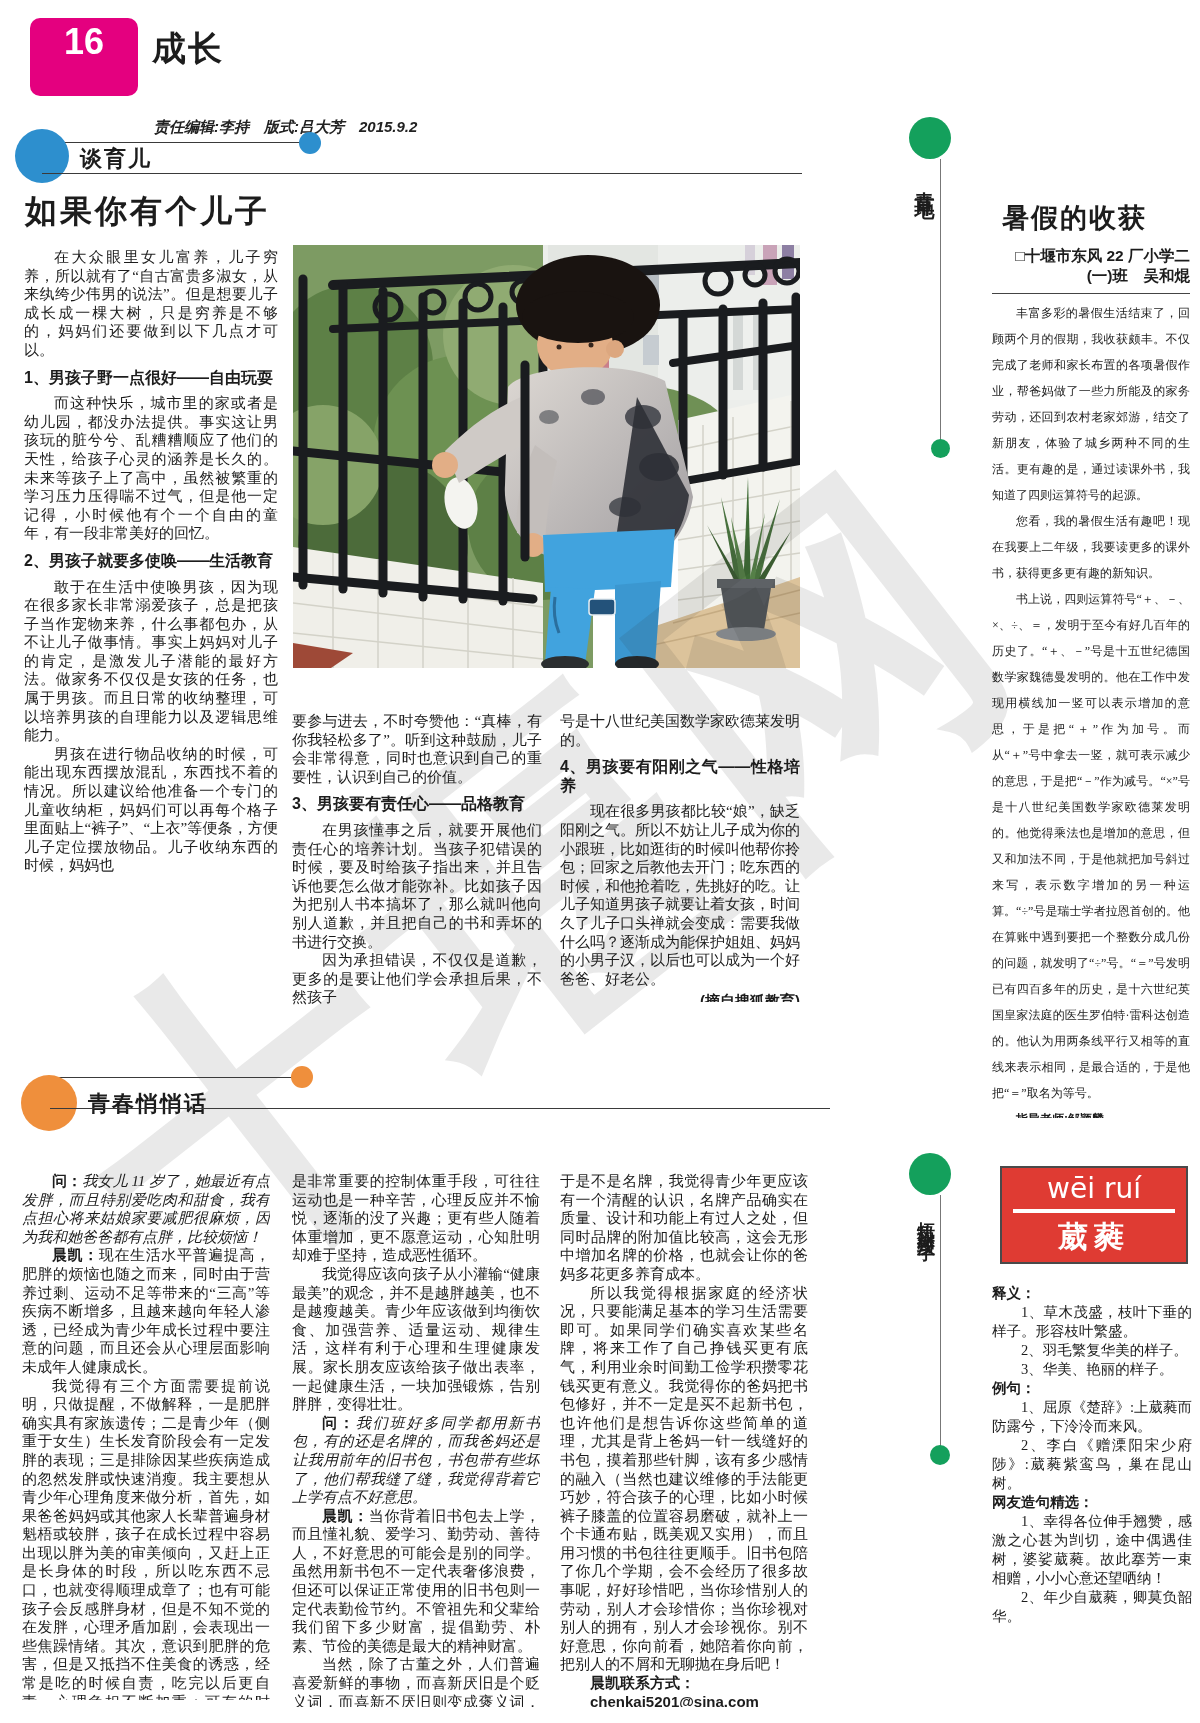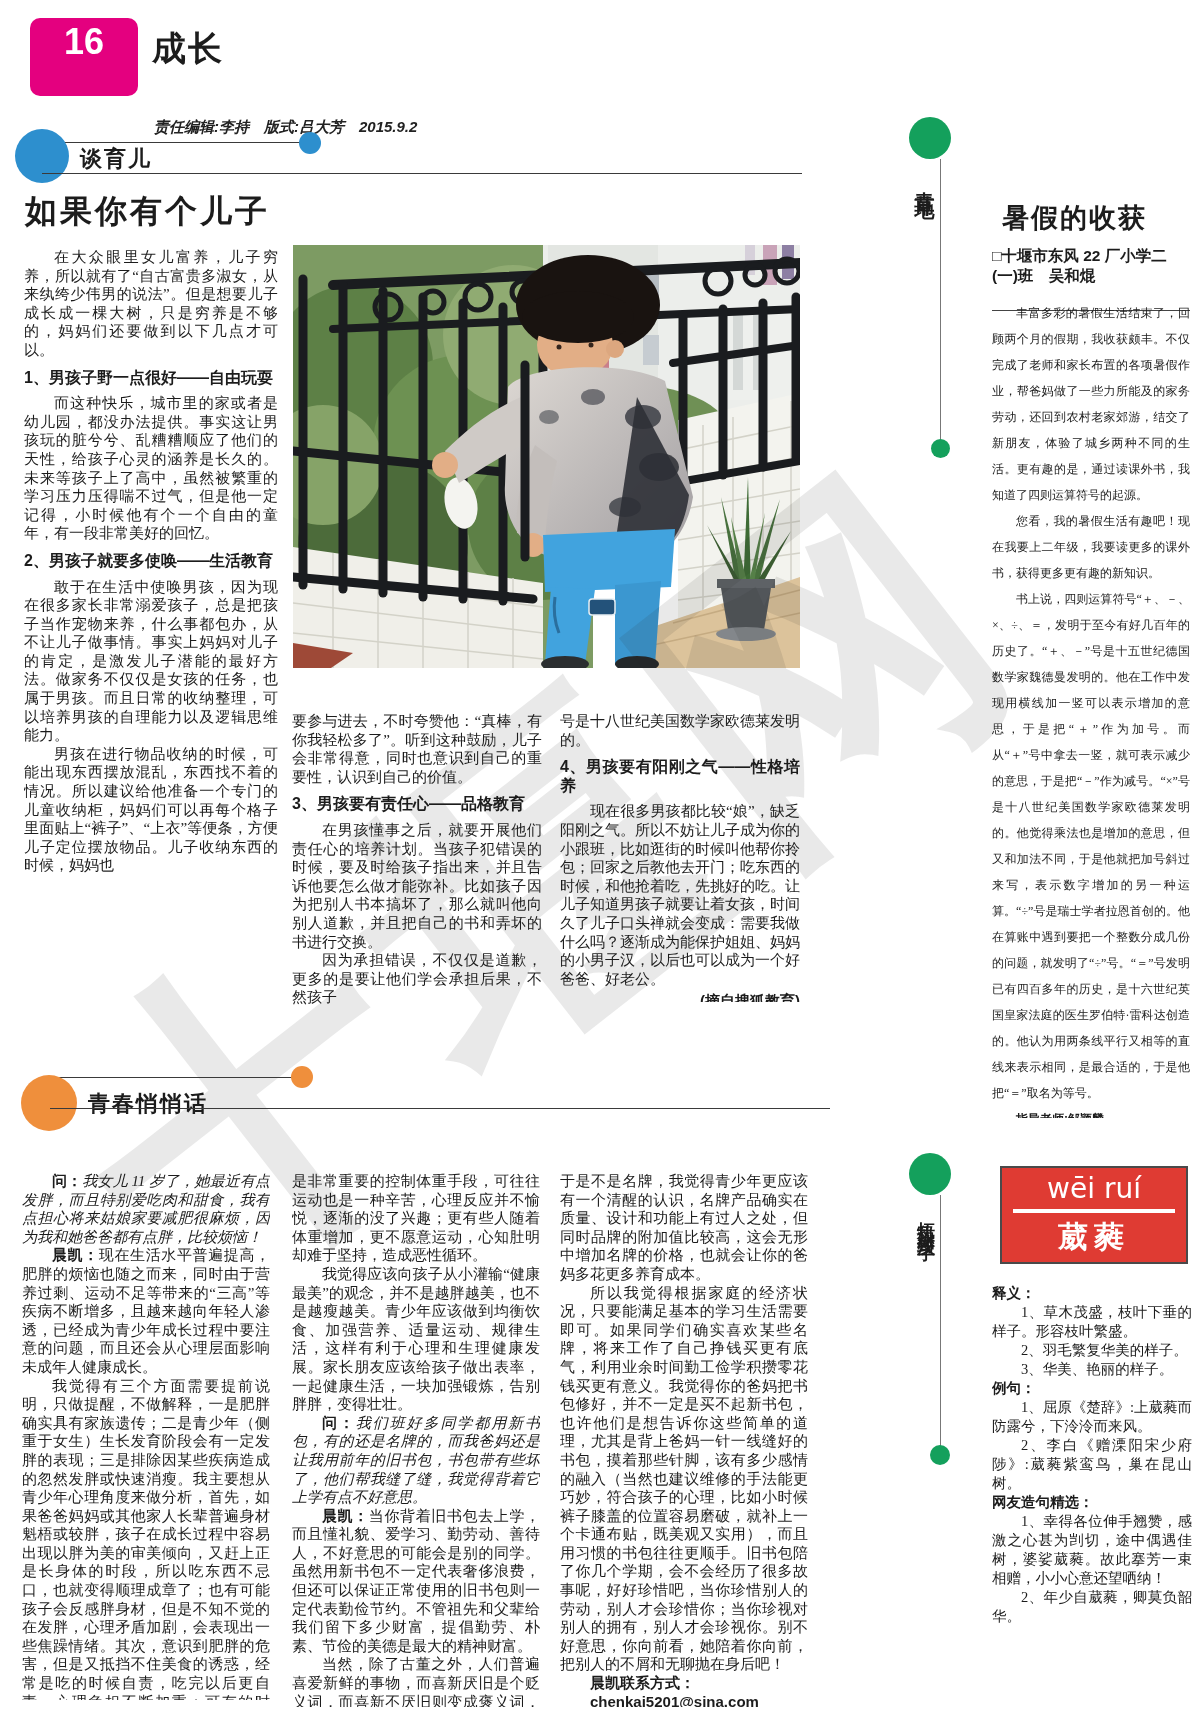--- a/index.html
+++ b/index.html
@@ -29,21 +29,21 @@
   p.q{font-style:italic;}
   p.q b,.col p b{font-style:normal;}
   p.subhead{font-family:"Liberation Sans",sans-serif;font-weight:700;
             text-indent:0;font-size:16px;margin:9px 0 7px;}
   p.sign{text-indent:0;text-align:right;font-family:"Liberation Sans",sans-serif;font-weight:700;margin-top:4px;}
   p.contact{text-indent:2em;font-family:"Liberation Sans",sans-serif;font-weight:700;}
   p.dlabel{text-indent:0;font-weight:700;font-family:"Liberation Sans",sans-serif;}
   
   .r-title{left:1002px;top:200px;font-size:27px;font-weight:700;letter-spacing:2px;}
   .r-byline{left:992px;top:246px;width:198px;font-family:"Liberation Sans",sans-serif;
-            font-weight:700;font-size:15.5px;line-height:20px;border-bottom:1px solid #444;padding-bottom:24px;}
+            font-weight:700;font-size:15.5px;line-height:20px;border-bottom:1px solid #444;padding-bottom:7px;text-align:right;}
   .r-body{left:992px;top:300px;width:198px;height:818px;font-size:12px;line-height:26px;}
   
   .vlabel{writing-mode:vertical-rl;font-family:"Liberation Sans",sans-serif;font-weight:700;
           font-size:20px;letter-spacing:4px;}
   .vrule{width:1px;background:#777;}
   
   .redbox{left:1000px;top:1166px;width:184px;height:94px;background:#df3b33;border:2px solid #4a4a4a;
           display:flex;flex-direction:column;align-items:center;justify-content:center;color:#fff;}
   .redbox .py{font-family:"DejaVu Sans",sans-serif;font-size:28px;line-height:32px;}
   .redbox .bar{width:88%;height:4px;background:#fff;margin:4px 0;}

